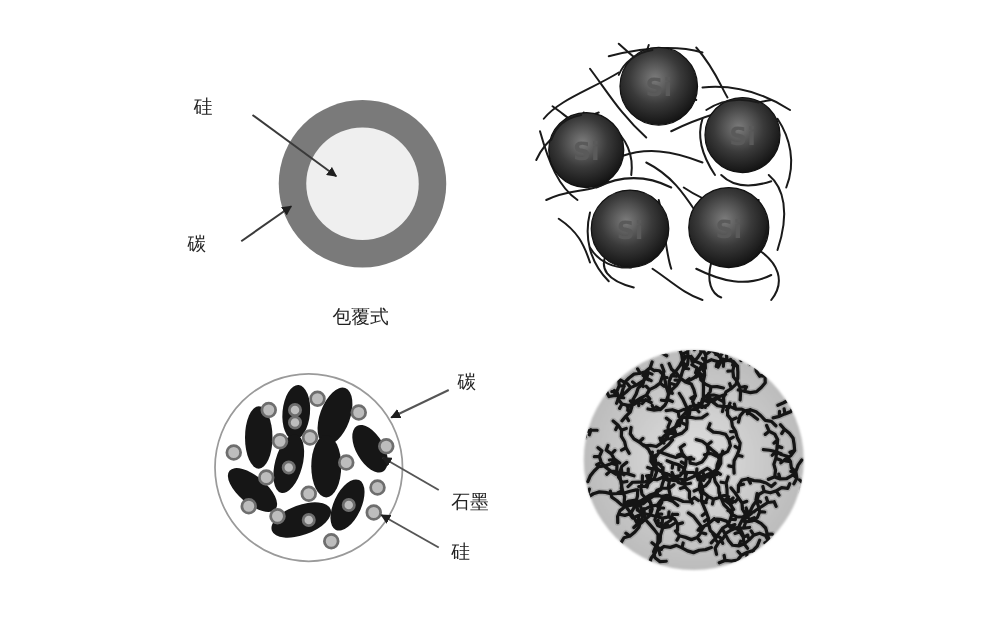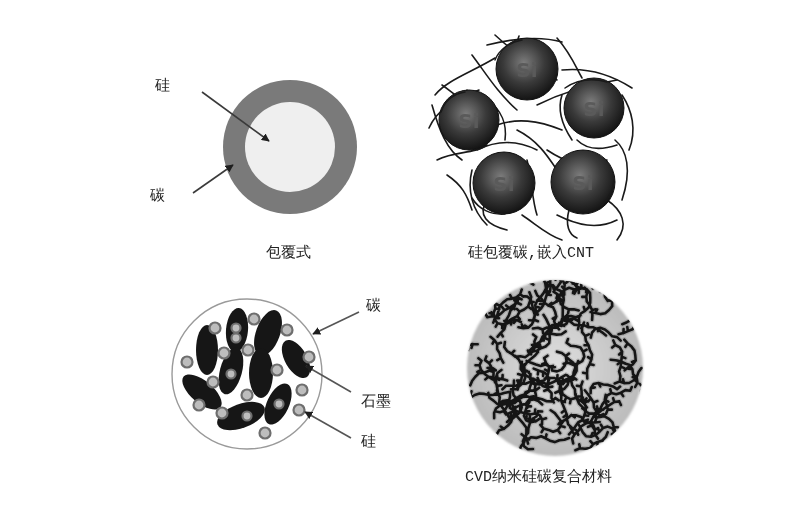--- a/index.html
+++ b/index.html
@@ -2,21 +2,21 @@
 <html><head>
   <meta charset="utf-8">
   <style>
     html, body { margin: 0; padding: 0; background: #ffffff; }
     body { width: 804px; height: 505px; overflow: hidden; position: relative;
            font-family: "DejaVu Serif", "Liberation Serif", serif; color: #222; }
     #stage { position: absolute; left: 17px; top: 0; width: 804px; height: 505px; }
     .lbl { position: absolute; font-size: 15px; line-height: 18px; color: #222; white-space: nowrap;
            font-family: "DejaVu Serif", "Liberation Serif", serif; }
     .cap { position: absolute; font-size: 15px; line-height: 18px; color: #222; white-space: nowrap;
-           font-family: Liberation Mono, monospace; }
+           font-family: Liberation Serif, serif; }
   </style>
 </head>
 <body>
 
 <div id="stage">
 
   <svg width="804" height="505" viewBox="0 0 804 505" style="position:absolute;left:0;top:0">
     <defs>
       <radialGradient id="siGrad" cx="45%" cy="40%" r="60%">
         <stop offset="0%" stop-color="#7c7c7c"></stop>
@@ -154,20 +154,18 @@
           <path d="M624.4,368.0L621.5,372.1L619.8,376.8L616.4,380.5L612.1,383.0L607.1,383.1M607.1,383.1l-1.1,-3.8M607.1,383.1L602.3,381.6L597.7,383.5M453.3,385.3L455.2,380.7L458.3,376.8L461.9,373.3L466.9,372.8L471.6,371.0L475.6,368.0M475.6,368.0l3.2,2.4M475.6,368.0M494.0,389.2L499.0,389.1L502.7,385.7M502.7,385.7l-1.8,-3.6M502.7,385.7L506.5,382.5L508.2,377.8L506.5,373.1L503.7,369.0L504.0,364.0L501.8,359.5L498.2,356.0M491.9,391.9L487.0,393.0L482.3,394.5L477.3,394.8L472.3,395.1L467.4,393.9L462.5,393.5L457.7,395.0L453.4,397.6M453.4,397.6l-2.9,-2.7M453.4,397.6L448.5,398.0L444.6,401.3M588.7,394.9L587.8,399.8M587.8,399.8l3.6,1.8M587.8,399.8L589.6,404.5L590.8,409.4M590.8,409.4l4.0,0.2M590.8,409.4L588.9,414.0L584.7,416.7L579.8,417.5M579.8,417.5l-1.6,-3.6M579.8,417.5M538.3,392.8L542.8,390.8L547.4,388.7L550.6,384.9L552.1,380.1L556.1,377.1M556.1,377.1l3.2,2.4M556.1,377.1L556.7,372.1L558.4,367.4L556.3,362.8L552.4,359.8L548.7,356.4M533.7,410.3L537.8,413.1L540.8,417.0L543.9,421.0M543.9,421.0l-2.4,3.2M543.9,421.0L543.8,426.0M543.8,426.0l3.8,1.1M543.8,426.0L540.8,430.0M540.8,430.0l2.4,3.2M540.8,430.0L536.1,431.7L531.5,429.9L526.6,428.6M526.6,428.6l-2.0,3.5M526.6,428.6L523.4,424.8M543.5,425.0L546.4,420.9L550.6,418.2M550.6,418.2l-1.2,-3.8M550.6,418.2L554.4,415.0M554.4,415.0l3.3,2.3M554.4,415.0L559.4,415.4L564.2,416.9L567.1,421.0M567.1,421.0l3.8,-1.3M567.1,421.0L571.7,422.8L576.2,425.1L578.1,429.7M561.1,423.5L563.5,427.9L565.8,432.4L569.0,436.2L574.0,436.7M574.0,436.7l1.5,-3.7M574.0,436.7L578.7,434.9L582.5,431.7M582.5,431.7l-1.7,-3.6M582.5,431.7L586.0,428.1M586.0,428.1l-2.1,-3.4M586.0,428.1L590.7,426.6L595.4,428.4L597.7,432.8M597.7,432.8l3.9,-0.8M597.7,432.8M476.3,322.6L478.0,317.9M478.0,317.9l4.0,0.3M478.0,317.9L476.5,313.1M476.5,313.1l-4.0,0.2M476.5,313.1L478.4,308.5M478.4,308.5l4.0,0.5M478.4,308.5L478.0,303.5L475.7,299.1L477.2,294.3M501.5,297.7L500.4,302.6M500.4,302.6l3.5,1.9M500.4,302.6L496.2,305.4M496.2,305.4l1.3,3.8M496.2,305.4L492.1,308.1M492.1,308.1l-3.0,-2.6M492.1,308.1L487.5,310.1M487.5,310.1l-2.5,-3.1M487.5,310.1L483.9,313.6L480.0,316.8L475.1,316.3M475.1,316.3l-0.7,-3.9M475.1,316.3L470.2,317.2M470.2,317.2l-1.8,-3.6M470.2,317.2M514.7,382.1L513.0,386.8L511.8,391.6L507.7,394.4L502.9,396.0L498.7,398.7L494.5,401.4L490.1,403.7L485.2,404.7L480.2,403.9L476.5,400.6L472.4,397.7L471.3,392.9M522.1,387.7L518.2,390.8L513.2,390.4L508.6,392.3M508.6,392.3l0.5,4.0M508.6,392.3L506.0,396.6L501.7,399.2L496.8,400.3L492.0,401.8L487.1,402.7L482.9,405.4L479.0,408.5L477.1,413.1L477.2,418.1M560.9,320.9L556.6,318.4M556.6,318.4l-2.9,2.8M556.6,318.4L551.8,319.7M551.8,319.7l-2.0,-3.4M551.8,319.7L549.2,324.0L544.6,325.9M544.6,325.9l-2.5,-3.2M544.6,325.9L539.8,324.3L534.9,325.3M534.9,325.3l-0.3,4.0M534.9,325.3L532.1,329.4L528.7,333.1L527.9,338.0M527.9,338.0l3.6,1.6M527.9,338.0L524.1,341.2L519.8,343.8L515.0,345.0M514.7,351.6L519.6,350.8L523.9,348.2M523.9,348.2l-1.1,-3.8M523.9,348.2L528.6,346.5L532.2,343.1L532.7,338.1L532.4,333.1L533.4,328.2L531.3,323.6L529.2,319.1L526.5,314.8M557.4,293.7L559.7,289.3L559.5,284.4M559.5,284.4l-3.9,-0.9M559.5,284.4L562.6,280.4M562.6,280.4l3.7,1.6M562.6,280.4L564.0,275.6L567.9,272.5L570.4,268.1M570.4,268.1l3.9,1.0M570.4,268.1L572.7,263.7L572.2,258.7M572.2,258.7l3.7,-1.4M572.2,258.7L569.6,254.4M569.6,254.4l2.8,-2.9M569.6,254.4L565.0,252.5L560.3,250.9L556.5,247.7M520.8,314.6L518.7,310.1L518.3,305.1L520.2,300.5M520.2,300.5l4.0,0.5M520.2,300.5L523.7,296.9L526.7,292.9L529.0,288.4L528.3,283.5M528.3,283.5l3.7,-1.6M528.3,283.5L526.5,278.8M526.5,278.8l3.2,-2.4M526.5,278.8L525.8,273.9M525.8,273.9l3.7,-1.6M525.8,273.9L521.7,270.9L520.0,266.2M520.0,266.2l-4.0,0.3M520.0,266.2L517.0,262.2M605.3,324.2L609.9,322.2L614.3,319.8M614.3,319.8l2.8,2.8M614.3,319.8L619.3,319.3L623.6,316.8L628.6,316.8M628.6,316.8l1.1,3.8M628.6,316.8L633.4,315.2M633.4,315.2l-0.2,-4.0M633.4,315.2L638.2,316.5L643.0,317.8L646.6,321.3L648.5,325.9L648.8,330.9M648.8,330.9l3.9,0.8M648.8,330.9L650.6,335.6M581.0,438.7L578.1,434.6L577.6,429.7M577.6,429.7l3.7,-1.5M577.6,429.7L574.8,425.5M574.8,425.5l-3.8,1.3M574.8,425.5L574.4,420.5L576.7,416.1L580.8,413.3M580.8,413.3l-1.3,-3.8M580.8,413.3L584.8,410.2L588.9,407.4L593.1,404.7L597.3,402.0M597.3,402.0l-1.2,-3.8M597.3,402.0L602.3,401.4M602.3,401.4l1.6,3.7M602.3,401.4M487.6,324.1L491.5,321.0L495.7,318.3L500.2,316.1M500.2,316.1l2.6,3.0M500.2,316.1L502.6,311.7M502.6,311.7l-2.8,-2.8M502.6,311.7L507.1,309.5L511.1,306.5M511.1,306.5l3.2,2.5M511.1,306.5L512.7,301.8M512.7,301.8l4.0,0.2M512.7,301.8L514.2,297.0L512.4,292.3M488.0,402.7L492.8,404.0M492.8,404.0l0.0,4.0M492.8,404.0L497.7,402.9L501.5,399.7L505.7,397.0L510.7,396.5L515.2,398.8L520.1,398.1L525.0,399.3L529.6,401.2L534.6,401.4L538.4,398.1M538.4,398.1l3.3,2.3M538.4,398.1M590.8,301.0L588.0,296.8L587.3,291.9M587.3,291.9l-4.0,-0.5M587.3,291.9L588.1,286.9L591.9,283.7M591.9,283.7l3.3,2.3M591.9,283.7L596.7,282.1L601.6,281.4L606.5,282.2M606.5,282.2l1.6,-3.6M606.5,282.2L609.6,286.2L611.3,290.8M552.1,438.0L547.4,439.7L542.4,440.2L537.8,442.1L533.0,440.7L528.6,438.3M528.6,438.3l0.9,-3.9M528.6,438.3L524.1,436.3L519.3,437.9L514.3,437.2L510.0,439.7M510.0,439.7l1.0,3.9M510.0,439.7M493.2,391.8L493.0,396.8L491.7,401.6L490.1,406.3L487.6,410.7L482.9,412.3L478.0,411.3M503.9,322.0L499.5,319.8M499.5,319.8l-2.7,3.0M499.5,319.8L494.5,320.5M494.5,320.5l-0.5,4.0M494.5,320.5L490.4,323.4M490.4,323.4l-3.1,-2.6M490.4,323.4L485.5,324.3M485.5,324.3l-0.3,4.0M485.5,324.3L480.6,323.2M480.6,323.2l-1.9,3.5M480.6,323.2L477.4,319.3M561.2,361.0L559.6,365.8L559.6,370.8L557.2,375.1L553.0,377.9M553.0,377.9l-3.0,-2.6M553.0,377.9L548.4,379.8L545.9,384.2M545.9,384.2l-3.9,-1.0M545.9,384.2M547.3,294.6L547.1,289.6L547.7,284.7L545.7,280.1L541.6,277.2M541.6,277.2l-3.1,2.5M541.6,277.2L537.2,274.8L535.7,270.1L534.6,265.2M567.8,390.3L571.0,394.2L573.8,398.3M573.8,398.3l-2.6,3.1M573.8,398.3L576.6,402.4M576.6,402.4l3.8,-1.3M576.6,402.4L577.0,407.4L579.6,411.7M579.6,411.7l3.8,-1.1M579.6,411.7L582.7,415.7M582.7,415.7l3.7,-1.5M582.7,415.7L587.6,416.4L592.0,418.9L595.5,422.4L596.8,427.2M596.8,427.2l4.0,0.1M596.8,427.2L598.3,432.0M598.3,432.0l-3.4,2.2M598.3,432.0M556.4,379.6L551.7,381.3L546.8,381.8M546.8,381.8l-1.4,-3.7M546.8,381.8L541.9,380.5L537.6,378.0L532.6,377.9M532.6,377.9l-1.2,3.8M532.6,377.9L527.7,378.5M482.3,404.9L485.4,401.0L490.4,400.2L494.6,402.8M494.6,402.8l2.9,-2.7M494.6,402.8L496.3,407.5L497.5,412.4L495.6,417.0M495.6,417.0l-4.0,-0.5M495.6,417.0L494.1,421.8L490.9,425.6L487.0,428.8M487.0,428.8l-3.3,-2.3M487.0,428.8L482.2,430.2L479.6,434.5M546.6,363.8L551.5,362.7L556.0,364.8L560.8,363.5L565.2,361.1L567.3,356.6L566.1,351.7M566.1,351.7l3.5,-2.0M566.1,351.7L563.5,347.5L558.7,346.2L553.7,345.7L549.6,342.7M549.6,342.7l1.4,-3.7M549.6,342.7M473.5,336.8L477.3,340.0M477.3,340.0l-1.7,3.6M477.3,340.0L480.2,344.1M480.2,344.1l3.8,-1.3M480.2,344.1L480.1,349.1L482.7,353.4L483.8,358.2M483.8,358.2l-3.5,1.9M483.8,358.2L486.3,362.6M540.5,375.1L540.2,380.1M540.2,380.1l3.8,1.3M540.2,380.1L543.1,384.3M543.1,384.3l3.8,-1.3M543.1,384.3L544.6,389.0L545.5,393.9L549.4,397.1M549.4,397.1l-1.6,3.7M549.4,397.1L553.8,399.3M553.8,399.3l-0.8,3.9M553.8,399.3L558.7,398.0M558.7,398.0l-0.0,-4.0M558.7,398.0L563.1,400.3M563.1,400.3l2.7,-2.9M563.1,400.3L567.0,403.4M567.0,403.4l3.3,-2.3M567.0,403.4L569.9,407.5M607.3,339.7L610.6,343.4M610.6,343.4l-2.2,3.4M610.6,343.4L614.5,346.6L617.5,350.6L618.3,355.5L618.7,360.5M618.7,360.5l-3.7,1.4M618.7,360.5L615.7,364.5L611.5,367.1L607.7,370.3M495.7,418.6L499.5,415.3L503.3,412.0L504.7,407.3L503.7,402.4L500.0,399.0M500.0,399.0l-3.4,2.2M500.0,399.0L496.6,395.4L495.7,390.4L496.8,385.6L497.0,380.6M499.3,407.1L503.8,404.9M503.8,404.9l-0.7,-3.9M503.8,404.9L508.7,404.1M508.7,404.1l1.7,3.6M508.7,404.1L511.8,400.1L516.7,399.4L521.4,401.1L525.2,404.4M521.0,352.0L517.7,355.8L513.8,359.0L510.0,362.2L507.1,366.3L507.8,371.2M507.8,371.2l4.0,0.5M507.8,371.2L505.0,375.3M505.0,375.3l-3.8,-1.3M505.0,375.3L504.2,380.2M504.2,380.2l-4.0,0.4M504.2,380.2L502.1,384.8L500.6,389.6M618.1,387.0L620.5,382.6M620.5,382.6l-2.9,-2.8M620.5,382.6L619.7,377.6M619.7,377.6l-4.0,-0.5M619.7,377.6L616.1,374.2L615.4,369.3M615.4,369.3l-4.0,-0.5M615.4,369.3L612.8,365.0L608.0,363.6L603.5,361.3M603.5,361.3l-2.7,2.9M603.5,361.3L598.6,360.2L593.7,359.7M575.8,288.5L577.9,283.9L580.3,279.5M580.3,279.5l-2.9,-2.8M580.3,279.5L580.6,274.5L581.9,269.7L582.0,264.7M582.0,264.7l3.9,-1.0M582.0,264.7L580.0,260.1M580.0,260.1l-4.0,0.5M580.0,260.1M529.8,295.5L533.0,291.7L533.6,286.7L533.1,281.7L533.8,276.8L531.1,272.6M531.1,272.6l-3.8,1.2M531.1,272.6L530.9,267.6M586.3,409.6L581.3,410.1M581.3,410.1l-1.4,-3.7M581.3,410.1L577.6,413.4L572.6,413.6L568.2,411.4L565.6,407.1L562.0,403.6L560.1,399.0L558.2,394.4L557.9,389.4L555.1,385.2L554.1,380.3M554.1,380.3l3.5,-1.9M554.1,380.3M590.7,432.2L588.8,436.9L585.3,440.5M585.3,440.5l2.0,3.5M585.3,440.5L580.5,442.0M580.5,442.0l0.1,4.0M580.5,442.0L576.1,444.2M576.1,444.2l-2.7,-3.0M576.1,444.2L573.0,448.1L568.0,448.8L563.0,448.3M563.0,448.3l-0.7,-3.9M563.0,448.3L558.4,450.2M573.6,393.3L573.8,388.3M573.8,388.3l3.9,-0.9M573.8,388.3L576.5,384.1L581.4,383.0M581.4,383.0l1.9,3.5M581.4,383.0L586.2,384.5L591.1,384.9L595.9,386.4L600.1,389.2M600.1,389.2l3.0,-2.6M600.1,389.2M537.9,367.2L532.9,366.6L528.4,364.5L523.7,366.0L518.9,364.5L514.2,362.8L509.6,360.9M562.2,323.1L561.8,318.1L563.8,313.5L568.0,310.8M568.0,310.8l-1.2,-3.8M568.0,310.8L571.7,307.5L573.2,302.8L573.3,297.8L573.0,292.8M573.0,292.8l-3.9,-0.8M573.0,292.8L569.6,289.1L564.6,288.2M564.6,288.2l-0.4,-4.0M564.6,288.2L559.8,286.8L556.4,283.2M556.4,283.2l2.1,-3.4M556.4,283.2L552.4,280.2M552.4,280.2l-3.2,2.4M552.4,280.2M573.6,312.0L578.4,313.0M578.4,313.0l1.8,-3.5M578.4,313.0L583.3,314.1L588.2,313.3L592.0,310.0L595.2,306.2L595.0,301.2M595.0,301.2l-3.9,-0.9M595.0,301.2L596.8,296.5L597.5,291.5L600.5,287.5L605.4,286.6L610.3,285.5L614.7,283.1M614.7,283.1l2.7,2.9M614.7,283.1M484.4,369.9L480.5,373.0L478.9,377.7M478.9,377.7l3.3,2.2M478.9,377.7L479.2,382.7L480.1,387.6L481.0,392.5M481.0,392.5l-3.6,1.7M481.0,392.5L482.7,397.3L482.3,402.3M482.3,402.3l3.8,1.3M482.3,402.3L484.7,406.6L487.8,410.6L490.6,414.8L493.0,419.2M493.0,419.2l-2.9,2.8M493.0,419.2M589.0,335.4L585.1,332.3L580.9,329.5L576.4,327.3L571.5,327.2M571.5,327.2l-1.0,-3.9M571.5,327.2L566.9,325.1M566.9,325.1l-2.6,3.1M566.9,325.1L561.9,325.3M561.9,325.3l-0.9,3.9M561.9,325.3L557.0,324.6L553.1,321.5L548.8,318.9M548.8,318.9l1.1,-3.9M548.8,318.9M556.2,443.4L555.1,438.5L557.7,434.3M557.7,434.3l-2.7,-2.9M557.7,434.3L561.4,430.8L563.9,426.5L568.1,423.9L572.8,422.0L577.8,422.5M577.8,422.5l1.4,-3.7M577.8,422.5L582.7,422.0M504.7,289.6L503.1,294.3M503.1,294.3l3.3,2.3M503.1,294.3L499.2,297.5L498.6,302.4M498.6,302.4l3.7,1.5M498.6,302.4L497.3,307.3M497.3,307.3l-4.0,0.0M497.3,307.3L493.5,310.5L491.9,315.3L489.4,319.6M489.4,319.6l2.8,2.9M489.4,319.6L488.7,324.6M488.7,324.6l-4.0,0.5M488.7,324.6L487.3,329.4L483.8,332.9M483.8,332.9l2.0,3.5M483.8,332.9L480.6,336.7M601.5,334.3L606.4,333.1M606.4,333.1l0.2,-4.0M606.4,333.1L610.9,331.1M610.9,331.1l-0.6,-4.0M610.9,331.1L615.6,329.3L618.3,325.1L620.2,320.5L624.0,317.2L628.2,314.5M578.0,417.0L579.6,412.3L583.2,408.9L585.4,404.4L588.4,400.4L590.0,395.6L594.3,393.1M594.3,393.1l-1.0,-3.9M594.3,393.1L599.2,394.2L604.0,392.7M604.0,392.7l2.2,3.4M604.0,392.7L608.3,390.1L613.2,390.7M613.2,390.7l1.6,-3.7M613.2,390.7M516.7,368.6L521.3,370.5M521.3,370.5l-0.5,4.0M521.3,370.5L526.1,371.9M526.1,371.9l-0.0,4.0M526.1,371.9L530.3,374.7M530.3,374.7l-1.3,3.8M530.3,374.7L531.4,379.6L530.8,384.5L531.1,389.5M531.1,389.5l-3.8,1.3M531.1,389.5L534.6,393.1L534.5,398.1L536.8,402.5M487.9,342.0L487.2,347.0L490.1,351.1L494.4,353.6M494.4,353.6l2.9,-2.8M494.4,353.6L498.3,356.7L503.3,356.3L508.2,357.2L512.3,354.3M512.3,354.3l-1.4,-3.8M512.3,354.3L516.3,351.3L518.0,346.6M518.0,346.6l4.0,0.3M518.0,346.6L517.4,341.6L519.3,337.0M519.3,337.0l-3.2,-2.5M519.3,337.0M490.2,380.6L485.5,379.1M485.5,379.1l0.1,-4.0M485.5,379.1L480.5,378.4M480.5,378.4l-0.5,-4.0M480.5,378.4L475.6,379.4L471.4,376.7M471.4,376.7l-3.0,2.7M471.4,376.7L467.4,373.7L464.0,370.0M464.0,370.0l-3.6,1.8M464.0,370.0L462.5,365.2M462.5,365.2l-4.0,0.1M462.5,365.2L464.5,360.7M464.5,360.7l-3.1,-2.5M464.5,360.7M563.5,315.4L558.8,317.2L554.0,316.0L549.0,316.1L545.0,319.1L543.7,323.9M543.7,323.9l3.5,2.0M543.7,323.9L540.1,327.4L535.1,327.8M535.1,327.8l-0.7,3.9M535.1,327.8L530.1,327.5L525.6,329.5M525.6,329.5l0.6,4.0M525.6,329.5L520.9,327.8L515.9,328.5M480.0,390.9L480.6,385.9M480.6,385.9l3.9,-0.7M480.6,385.9L477.8,381.7L476.4,376.9M476.4,376.9l-4.0,0.1M476.4,376.9L476.6,372.0M476.6,372.0l-3.8,-1.3M476.6,372.0L474.5,367.4M474.5,367.4l-3.9,0.6M474.5,367.4L472.1,363.1M472.1,363.1l2.8,-2.8M472.1,363.1L468.0,360.1M468.0,360.1l1.4,-3.7M468.0,360.1M504.6,299.3L499.9,297.3M499.9,297.3l-2.5,3.1M499.9,297.3L495.1,298.6M495.1,298.6l-2.0,-3.5M495.1,298.6L490.2,299.3L486.2,302.4L482.7,305.9M482.7,305.9l-3.5,-2.0M482.7,305.9L481.5,310.8L480.1,315.6M536.5,291.7L540.7,294.4M540.7,294.4l-1.2,3.8M540.7,294.4L542.9,298.9M542.9,298.9l-3.0,2.7M542.9,298.9L543.7,303.9L547.3,307.3L551.8,309.4M551.8,309.4l-0.7,3.9M551.8,309.4L556.8,309.3L561.7,310.4M540.0,351.7L544.8,353.0L548.7,356.0M548.7,356.0l3.2,-2.4M548.7,356.0L549.6,361.0L547.7,365.6L544.6,369.6L540.0,371.4L535.1,370.5M535.1,370.5l-0.4,-4.0M535.1,370.5M522.8,418.6L518.6,421.3M518.6,421.3l-3.0,-2.7M518.6,421.3L513.7,422.2M513.7,422.2l-1.8,-3.6M513.7,422.2L509.1,420.3M509.1,420.3l0.5,-4.0M509.1,420.3L506.9,415.8L508.4,411.1M508.4,411.1l4.0,0.2M508.4,411.1L509.9,406.3M509.9,406.3l4.0,0.1M509.9,406.3L512.4,402.0L512.8,397.0M512.8,397.0l3.9,-0.7M512.8,397.0M460.7,344.2L455.7,344.0M455.7,344.0l-1.2,3.8M455.7,344.0L450.9,345.6M450.9,345.6l0.2,4.0M450.9,345.6L445.9,345.5M445.9,345.5l-1.1,3.8M445.9,345.5L440.9,345.8M440.9,345.8l-0.8,3.9M440.9,345.8L436.4,343.7M436.4,343.7l-2.6,3.1M436.4,343.7L431.8,341.7M518.3,290.9L520.3,295.5L524.3,298.5L527.2,302.5L531.3,305.5M531.3,305.5l3.2,-2.5M531.3,305.5L536.0,307.2L538.1,311.7L539.3,316.6M539.3,316.6l-3.5,2.0M539.3,316.6L537.1,321.0L538.7,325.7L542.1,329.4M535.3,386.6L530.4,387.5M530.4,387.5l-1.8,-3.6M530.4,387.5L525.6,385.9L522.3,382.2L518.0,379.6L513.3,378.0M513.3,378.0l0.2,-4.0M513.3,378.0L509.0,375.4L506.3,371.2L504.3,366.7M504.3,366.7l3.1,-2.5M504.3,366.7L504.9,361.7M485.4,389.3L489.0,385.8L494.0,385.7L499.0,385.6L503.5,383.4L508.5,383.8L513.1,381.9L517.8,383.7L522.7,384.5M548.7,331.4L544.5,334.3L539.6,334.6L534.6,333.7L529.6,334.0L525.5,336.7M525.5,336.7l1.2,3.8M525.5,336.7L523.4,341.3L520.4,345.2L515.9,347.4M515.9,347.4l0.7,3.9M515.9,347.4L512.2,350.9M512.2,350.9l1.9,3.5M512.2,350.9M516.4,284.6L512.1,282.1L507.4,280.2M507.4,280.2l-2.4,3.2M507.4,280.2L503.5,277.1L498.9,275.3M498.9,275.3l-2.4,3.2M498.9,275.3L493.9,274.4L489.3,276.3L486.9,280.6M486.9,280.6l-3.9,-0.9M486.9,280.6L482.8,283.6L478.7,286.5L474.0,288.0M530.9,284.8L535.9,285.2M535.9,285.2l0.7,3.9M535.9,285.2L539.2,289.0L543.8,291.0L546.4,295.2L546.7,300.2M546.7,300.2l-3.8,1.2M546.7,300.2L545.6,305.1L545.8,310.1L545.7,315.1L545.6,320.1M545.6,320.1l3.8,1.2M545.6,320.1L543.9,324.8M596.3,340.4L598.3,345.0M598.3,345.0l-3.1,2.5M598.3,345.0L602.8,347.3L605.1,351.7M605.1,351.7l-2.9,2.8M605.1,351.7L604.7,356.7M604.7,356.7l3.7,1.4M604.7,356.7L604.3,361.7M604.3,361.7l3.7,1.4M604.3,361.7L603.7,366.6M603.7,366.6l3.7,1.5M603.7,366.6L602.1,371.4L603.4,376.2L602.8,381.2M602.8,381.2l3.7,1.5M602.8,381.2M537.7,289.8L541.1,286.1L543.9,282.0L543.0,277.1L539.6,273.5L537.6,268.9L539.4,264.2L538.1,259.4L539.7,254.6M539.7,254.6l-3.3,-2.2M539.7,254.6L543.8,251.8M543.8,251.8l-1.3,-3.8M543.8,251.8L548.8,251.0L553.0,253.6M570.3,378.5L570.0,373.5M570.0,373.5l-3.9,-0.8M570.0,373.5L570.3,368.5L572.7,364.1M572.7,364.1l3.9,0.9M572.7,364.1L574.4,359.4M574.4,359.4l-3.3,-2.3M574.4,359.4L575.1,354.5L572.8,350.1L571.5,345.2M571.5,345.2l-4.0,-0.0M571.5,345.2L568.9,340.9L568.2,336.0M568.2,336.0l3.7,-1.6M568.2,336.0L565.1,332.1L565.0,327.1L567.0,322.5M566.8,288.0L561.9,289.0M561.9,289.0l-0.2,4.0M561.9,289.0L556.9,289.2M556.9,289.2l-0.9,3.9M556.9,289.2L552.1,287.8L547.6,289.8M547.6,289.8l-2.5,-3.1M547.6,289.8L543.9,293.2M543.9,293.2l1.9,3.5M543.9,293.2L541.9,297.8M541.9,297.8l3.1,2.5M541.9,297.8L538.9,301.8L534.6,304.3M552.0,434.3L555.4,430.6M555.4,430.6l-2.1,-3.4M555.4,430.6L558.3,426.5L561.1,422.5L565.5,420.0M565.5,420.0l2.8,2.8M565.5,420.0L567.3,415.3M567.3,415.3l4.0,0.4M567.3,415.3L568.8,410.5M568.8,410.5l-3.4,-2.2M568.8,410.5L568.5,405.6L566.4,401.0M566.4,401.0l3.1,-2.6M566.4,401.0L564.7,396.3M564.7,396.3l-4.0,0.3M564.7,396.3L564.6,391.3L563.9,386.4M563.9,386.4l-4.0,-0.6M563.9,386.4L565.5,381.6M491.5,404.4L493.9,408.7L498.1,411.5L499.8,416.2L503.1,419.9L506.4,423.7L509.4,427.7L509.4,432.7L508.6,437.7M508.6,437.7l3.6,1.7M508.6,437.7L507.1,442.4L504.0,446.4L502.3,451.1L499.6,455.2M499.6,455.2l-3.8,-1.3M499.6,455.2M505.5,296.0L510.5,296.6L514.0,300.2L515.2,305.1L516.2,310.0L517.7,314.7L517.2,319.7M517.2,319.7l3.7,1.5M517.2,319.7L514.9,324.2L511.3,327.6M511.3,327.6l-3.4,-2.1M511.3,327.6L506.3,328.1M506.3,328.1l-1.5,-3.7M506.3,328.1L501.4,327.2M545.1,381.7L543.0,386.2L542.4,391.2L544.4,395.7L544.1,400.7M544.1,400.7l3.8,1.4M544.1,400.7L546.1,405.3L548.0,409.9M548.0,409.9l-3.1,2.5M548.0,409.9L549.8,414.6M549.8,414.6l-3.2,2.4M549.8,414.6L550.0,419.6M550.0,419.6l-3.8,1.2M550.0,419.6L551.2,424.4L554.9,427.8L559.3,430.1L561.2,434.7M531.7,285.2L529.1,289.5M529.1,289.5l2.7,2.9M529.1,289.5L529.8,294.4M529.8,294.4l4.0,0.6M529.8,294.4L528.3,299.2L527.0,304.0M527.0,304.0l-4.0,0.0M527.0,304.0L524.2,308.2M524.2,308.2l-3.8,-1.2M524.2,308.2L520.6,311.7L517.8,315.8L516.1,320.5M516.1,320.5l-4.0,-0.3M516.1,320.5M516.0,449.0L511.0,449.3L507.0,446.2L505.9,441.3M505.9,441.3l3.5,-1.9M505.9,441.3L507.8,436.7M507.8,436.7l-3.2,-2.5M507.8,436.7L511.1,433.0L511.4,428.0L512.9,423.2L515.5,419.0L519.6,416.2L521.1,411.4M521.1,411.4l4.0,0.1M521.1,411.4M525.0,424.4L525.1,419.4M525.1,419.4l3.9,-1.1M525.1,419.4L522.6,415.1L517.9,413.5M517.9,413.5l0.3,-4.0M517.9,413.5L513.0,414.5M513.0,414.5l-0.2,4.0M513.0,414.5L508.2,413.2L503.3,412.0M503.3,412.0l-0.1,-4.0M503.3,412.0L498.4,410.9M498.4,410.9l-0.2,-4.0M498.4,410.9L493.7,412.5M493.7,412.5l0.2,4.0M493.7,412.5L489.1,414.4M489.1,414.4l-2.4,-3.2M489.1,414.4M454.5,391.3L453.1,396.1L449.7,399.8L444.8,401.0L441.7,404.9L436.8,405.7L432.1,403.9L427.1,404.4M427.1,404.4l-1.5,-3.7M427.1,404.4L422.6,406.5M422.6,406.5l-2.6,-3.0M422.6,406.5L417.7,407.6L413.3,405.2M622.6,383.9L626.3,387.3M626.3,387.3l-1.8,3.6M626.3,387.3L627.8,392.0M627.8,392.0l-3.3,2.2M627.8,392.0L632.0,394.7L636.6,396.9M636.6,396.9l-0.7,3.9M636.6,396.9L641.4,398.0M641.4,398.0l1.9,-3.5M641.4,398.0L644.9,401.6M644.9,401.6l-2.0,3.4M644.9,401.6L645.9,406.5M645.9,406.5l4.0,0.3M645.9,406.5L649.1,410.4L651.3,414.8M651.3,414.8l3.9,-0.8M651.3,414.8L656.1,416.5M656.1,416.5l2.3,-3.3M656.1,416.5L659.2,420.3M548.8,374.8L544.4,377.3L540.3,380.1M540.3,380.1l1.3,3.8M540.3,380.1L535.8,382.2L531.2,384.2L526.3,383.1L521.5,384.2L516.6,382.9M516.6,382.9l-0.0,-4.0M516.6,382.9L513.2,379.2L513.1,374.2L509.6,370.6M603.7,340.6L600.1,337.1L595.2,336.3L591.7,332.6L587.9,329.4L583.2,327.8M583.2,327.8l-2.2,3.3M583.2,327.8L578.3,328.9L575.0,332.7L573.8,337.6M523.3,402.9L519.6,399.5L518.8,394.6L517.7,389.7L518.5,384.8M518.5,384.8l-3.6,-1.7M518.5,384.8L522.3,381.5M522.3,381.5l-1.7,-3.6M522.3,381.5L527.2,380.4L530.3,376.5L531.6,371.6M531.6,371.6l-3.5,-2.0M531.6,371.6L532.0,366.7M532.0,366.7l3.9,-0.8M532.0,366.7L528.9,362.7M528.9,362.7l-3.7,1.5M528.9,362.7L527.2,358.0M527.2,358.0l3.3,-2.3M527.2,358.0M567.5,287.5L570.3,291.7L569.3,296.6M569.3,296.6l-4.0,0.3M569.3,296.6L569.8,301.5L572.9,305.5L575.0,310.0M575.0,310.0l3.9,-0.7M575.0,310.0L575.4,315.0L575.1,320.0" stroke="#8a8a8a" stroke-width="5" opacity="0.45"></path>
           <path d="M624.4,368.0L621.5,372.1L619.8,376.8L616.4,380.5L612.1,383.0L607.1,383.1M607.1,383.1l-1.1,-3.8M607.1,383.1L602.3,381.6L597.7,383.5M453.3,385.3L455.2,380.7L458.3,376.8L461.9,373.3L466.9,372.8L471.6,371.0L475.6,368.0M475.6,368.0l3.2,2.4M475.6,368.0M494.0,389.2L499.0,389.1L502.7,385.7M502.7,385.7l-1.8,-3.6M502.7,385.7L506.5,382.5L508.2,377.8L506.5,373.1L503.7,369.0L504.0,364.0L501.8,359.5L498.2,356.0M491.9,391.9L487.0,393.0L482.3,394.5L477.3,394.8L472.3,395.1L467.4,393.9L462.5,393.5L457.7,395.0L453.4,397.6M453.4,397.6l-2.9,-2.7M453.4,397.6L448.5,398.0L444.6,401.3M588.7,394.9L587.8,399.8M587.8,399.8l3.6,1.8M587.8,399.8L589.6,404.5L590.8,409.4M590.8,409.4l4.0,0.2M590.8,409.4L588.9,414.0L584.7,416.7L579.8,417.5M579.8,417.5l-1.6,-3.6M579.8,417.5M538.3,392.8L542.8,390.8L547.4,388.7L550.6,384.9L552.1,380.1L556.1,377.1M556.1,377.1l3.2,2.4M556.1,377.1L556.7,372.1L558.4,367.4L556.3,362.8L552.4,359.8L548.7,356.4M533.7,410.3L537.8,413.1L540.8,417.0L543.9,421.0M543.9,421.0l-2.4,3.2M543.9,421.0L543.8,426.0M543.8,426.0l3.8,1.1M543.8,426.0L540.8,430.0M540.8,430.0l2.4,3.2M540.8,430.0L536.1,431.7L531.5,429.9L526.6,428.6M526.6,428.6l-2.0,3.5M526.6,428.6L523.4,424.8M543.5,425.0L546.4,420.9L550.6,418.2M550.6,418.2l-1.2,-3.8M550.6,418.2L554.4,415.0M554.4,415.0l3.3,2.3M554.4,415.0L559.4,415.4L564.2,416.9L567.1,421.0M567.1,421.0l3.8,-1.3M567.1,421.0L571.7,422.8L576.2,425.1L578.1,429.7M561.1,423.5L563.5,427.9L565.8,432.4L569.0,436.2L574.0,436.7M574.0,436.7l1.5,-3.7M574.0,436.7L578.7,434.9L582.5,431.7M582.5,431.7l-1.7,-3.6M582.5,431.7L586.0,428.1M586.0,428.1l-2.1,-3.4M586.0,428.1L590.7,426.6L595.4,428.4L597.7,432.8M597.7,432.8l3.9,-0.8M597.7,432.8M476.3,322.6L478.0,317.9M478.0,317.9l4.0,0.3M478.0,317.9L476.5,313.1M476.5,313.1l-4.0,0.2M476.5,313.1L478.4,308.5M478.4,308.5l4.0,0.5M478.4,308.5L478.0,303.5L475.7,299.1L477.2,294.3M501.5,297.7L500.4,302.6M500.4,302.6l3.5,1.9M500.4,302.6L496.2,305.4M496.2,305.4l1.3,3.8M496.2,305.4L492.1,308.1M492.1,308.1l-3.0,-2.6M492.1,308.1L487.5,310.1M487.5,310.1l-2.5,-3.1M487.5,310.1L483.9,313.6L480.0,316.8L475.1,316.3M475.1,316.3l-0.7,-3.9M475.1,316.3L470.2,317.2M470.2,317.2l-1.8,-3.6M470.2,317.2M514.7,382.1L513.0,386.8L511.8,391.6L507.7,394.4L502.9,396.0L498.7,398.7L494.5,401.4L490.1,403.7L485.2,404.7L480.2,403.9L476.5,400.6L472.4,397.7L471.3,392.9M522.1,387.7L518.2,390.8L513.2,390.4L508.6,392.3M508.6,392.3l0.5,4.0M508.6,392.3L506.0,396.6L501.7,399.2L496.8,400.3L492.0,401.8L487.1,402.7L482.9,405.4L479.0,408.5L477.1,413.1L477.2,418.1M560.9,320.9L556.6,318.4M556.6,318.4l-2.9,2.8M556.6,318.4L551.8,319.7M551.8,319.7l-2.0,-3.4M551.8,319.7L549.2,324.0L544.6,325.9M544.6,325.9l-2.5,-3.2M544.6,325.9L539.8,324.3L534.9,325.3M534.9,325.3l-0.3,4.0M534.9,325.3L532.1,329.4L528.7,333.1L527.9,338.0M527.9,338.0l3.6,1.6M527.9,338.0L524.1,341.2L519.8,343.8L515.0,345.0M514.7,351.6L519.6,350.8L523.9,348.2M523.9,348.2l-1.1,-3.8M523.9,348.2L528.6,346.5L532.2,343.1L532.7,338.1L532.4,333.1L533.4,328.2L531.3,323.6L529.2,319.1L526.5,314.8M557.4,293.7L559.7,289.3L559.5,284.4M559.5,284.4l-3.9,-0.9M559.5,284.4L562.6,280.4M562.6,280.4l3.7,1.6M562.6,280.4L564.0,275.6L567.9,272.5L570.4,268.1M570.4,268.1l3.9,1.0M570.4,268.1L572.7,263.7L572.2,258.7M572.2,258.7l3.7,-1.4M572.2,258.7L569.6,254.4M569.6,254.4l2.8,-2.9M569.6,254.4L565.0,252.5L560.3,250.9L556.5,247.7M520.8,314.6L518.7,310.1L518.3,305.1L520.2,300.5M520.2,300.5l4.0,0.5M520.2,300.5L523.7,296.9L526.7,292.9L529.0,288.4L528.3,283.5M528.3,283.5l3.7,-1.6M528.3,283.5L526.5,278.8M526.5,278.8l3.2,-2.4M526.5,278.8L525.8,273.9M525.8,273.9l3.7,-1.6M525.8,273.9L521.7,270.9L520.0,266.2M520.0,266.2l-4.0,0.3M520.0,266.2L517.0,262.2M605.3,324.2L609.9,322.2L614.3,319.8M614.3,319.8l2.8,2.8M614.3,319.8L619.3,319.3L623.6,316.8L628.6,316.8M628.6,316.8l1.1,3.8M628.6,316.8L633.4,315.2M633.4,315.2l-0.2,-4.0M633.4,315.2L638.2,316.5L643.0,317.8L646.6,321.3L648.5,325.9L648.8,330.9M648.8,330.9l3.9,0.8M648.8,330.9L650.6,335.6M581.0,438.7L578.1,434.6L577.6,429.7M577.6,429.7l3.7,-1.5M577.6,429.7L574.8,425.5M574.8,425.5l-3.8,1.3M574.8,425.5L574.4,420.5L576.7,416.1L580.8,413.3M580.8,413.3l-1.3,-3.8M580.8,413.3L584.8,410.2L588.9,407.4L593.1,404.7L597.3,402.0M597.3,402.0l-1.2,-3.8M597.3,402.0L602.3,401.4M602.3,401.4l1.6,3.7M602.3,401.4M487.6,324.1L491.5,321.0L495.7,318.3L500.2,316.1M500.2,316.1l2.6,3.0M500.2,316.1L502.6,311.7M502.6,311.7l-2.8,-2.8M502.6,311.7L507.1,309.5L511.1,306.5M511.1,306.5l3.2,2.5M511.1,306.5L512.7,301.8M512.7,301.8l4.0,0.2M512.7,301.8L514.2,297.0L512.4,292.3M488.0,402.7L492.8,404.0M492.8,404.0l0.0,4.0M492.8,404.0L497.7,402.9L501.5,399.7L505.7,397.0L510.7,396.5L515.2,398.8L520.1,398.1L525.0,399.3L529.6,401.2L534.6,401.4L538.4,398.1M538.4,398.1l3.3,2.3M538.4,398.1M590.8,301.0L588.0,296.8L587.3,291.9M587.3,291.9l-4.0,-0.5M587.3,291.9L588.1,286.9L591.9,283.7M591.9,283.7l3.3,2.3M591.9,283.7L596.7,282.1L601.6,281.4L606.5,282.2M606.5,282.2l1.6,-3.6M606.5,282.2L609.6,286.2L611.3,290.8M552.1,438.0L547.4,439.7L542.4,440.2L537.8,442.1L533.0,440.7L528.6,438.3M528.6,438.3l0.9,-3.9M528.6,438.3L524.1,436.3L519.3,437.9L514.3,437.2L510.0,439.7M510.0,439.7l1.0,3.9M510.0,439.7M493.2,391.8L493.0,396.8L491.7,401.6L490.1,406.3L487.6,410.7L482.9,412.3L478.0,411.3M503.9,322.0L499.5,319.8M499.5,319.8l-2.7,3.0M499.5,319.8L494.5,320.5M494.5,320.5l-0.5,4.0M494.5,320.5L490.4,323.4M490.4,323.4l-3.1,-2.6M490.4,323.4L485.5,324.3M485.5,324.3l-0.3,4.0M485.5,324.3L480.6,323.2M480.6,323.2l-1.9,3.5M480.6,323.2L477.4,319.3M561.2,361.0L559.6,365.8L559.6,370.8L557.2,375.1L553.0,377.9M553.0,377.9l-3.0,-2.6M553.0,377.9L548.4,379.8L545.9,384.2M545.9,384.2l-3.9,-1.0M545.9,384.2M547.3,294.6L547.1,289.6L547.7,284.7L545.7,280.1L541.6,277.2M541.6,277.2l-3.1,2.5M541.6,277.2L537.2,274.8L535.7,270.1L534.6,265.2M567.8,390.3L571.0,394.2L573.8,398.3M573.8,398.3l-2.6,3.1M573.8,398.3L576.6,402.4M576.6,402.4l3.8,-1.3M576.6,402.4L577.0,407.4L579.6,411.7M579.6,411.7l3.8,-1.1M579.6,411.7L582.7,415.7M582.7,415.7l3.7,-1.5M582.7,415.7L587.6,416.4L592.0,418.9L595.5,422.4L596.8,427.2M596.8,427.2l4.0,0.1M596.8,427.2L598.3,432.0M598.3,432.0l-3.4,2.2M598.3,432.0M556.4,379.6L551.7,381.3L546.8,381.8M546.8,381.8l-1.4,-3.7M546.8,381.8L541.9,380.5L537.6,378.0L532.6,377.9M532.6,377.9l-1.2,3.8M532.6,377.9L527.7,378.5M482.3,404.9L485.4,401.0L490.4,400.2L494.6,402.8M494.6,402.8l2.9,-2.7M494.6,402.8L496.3,407.5L497.5,412.4L495.6,417.0M495.6,417.0l-4.0,-0.5M495.6,417.0L494.1,421.8L490.9,425.6L487.0,428.8M487.0,428.8l-3.3,-2.3M487.0,428.8L482.2,430.2L479.6,434.5M546.6,363.8L551.5,362.7L556.0,364.8L560.8,363.5L565.2,361.1L567.3,356.6L566.1,351.7M566.1,351.7l3.5,-2.0M566.1,351.7L563.5,347.5L558.7,346.2L553.7,345.7L549.6,342.7M549.6,342.7l1.4,-3.7M549.6,342.7M473.5,336.8L477.3,340.0M477.3,340.0l-1.7,3.6M477.3,340.0L480.2,344.1M480.2,344.1l3.8,-1.3M480.2,344.1L480.1,349.1L482.7,353.4L483.8,358.2M483.8,358.2l-3.5,1.9M483.8,358.2L486.3,362.6M540.5,375.1L540.2,380.1M540.2,380.1l3.8,1.3M540.2,380.1L543.1,384.3M543.1,384.3l3.8,-1.3M543.1,384.3L544.6,389.0L545.5,393.9L549.4,397.1M549.4,397.1l-1.6,3.7M549.4,397.1L553.8,399.3M553.8,399.3l-0.8,3.9M553.8,399.3L558.7,398.0M558.7,398.0l-0.0,-4.0M558.7,398.0L563.1,400.3M563.1,400.3l2.7,-2.9M563.1,400.3L567.0,403.4M567.0,403.4l3.3,-2.3M567.0,403.4L569.9,407.5M607.3,339.7L610.6,343.4M610.6,343.4l-2.2,3.4M610.6,343.4L614.5,346.6L617.5,350.6L618.3,355.5L618.7,360.5M618.7,360.5l-3.7,1.4M618.7,360.5L615.7,364.5L611.5,367.1L607.7,370.3M495.7,418.6L499.5,415.3L503.3,412.0L504.7,407.3L503.7,402.4L500.0,399.0M500.0,399.0l-3.4,2.2M500.0,399.0L496.6,395.4L495.7,390.4L496.8,385.6L497.0,380.6M499.3,407.1L503.8,404.9M503.8,404.9l-0.7,-3.9M503.8,404.9L508.7,404.1M508.7,404.1l1.7,3.6M508.7,404.1L511.8,400.1L516.7,399.4L521.4,401.1L525.2,404.4M521.0,352.0L517.7,355.8L513.8,359.0L510.0,362.2L507.1,366.3L507.8,371.2M507.8,371.2l4.0,0.5M507.8,371.2L505.0,375.3M505.0,375.3l-3.8,-1.3M505.0,375.3L504.2,380.2M504.2,380.2l-4.0,0.4M504.2,380.2L502.1,384.8L500.6,389.6M618.1,387.0L620.5,382.6M620.5,382.6l-2.9,-2.8M620.5,382.6L619.7,377.6M619.7,377.6l-4.0,-0.5M619.7,377.6L616.1,374.2L615.4,369.3M615.4,369.3l-4.0,-0.5M615.4,369.3L612.8,365.0L608.0,363.6L603.5,361.3M603.5,361.3l-2.7,2.9M603.5,361.3L598.6,360.2L593.7,359.7M575.8,288.5L577.9,283.9L580.3,279.5M580.3,279.5l-2.9,-2.8M580.3,279.5L580.6,274.5L581.9,269.7L582.0,264.7M582.0,264.7l3.9,-1.0M582.0,264.7L580.0,260.1M580.0,260.1l-4.0,0.5M580.0,260.1M529.8,295.5L533.0,291.7L533.6,286.7L533.1,281.7L533.8,276.8L531.1,272.6M531.1,272.6l-3.8,1.2M531.1,272.6L530.9,267.6M586.3,409.6L581.3,410.1M581.3,410.1l-1.4,-3.7M581.3,410.1L577.6,413.4L572.6,413.6L568.2,411.4L565.6,407.1L562.0,403.6L560.1,399.0L558.2,394.4L557.9,389.4L555.1,385.2L554.1,380.3M554.1,380.3l3.5,-1.9M554.1,380.3M590.7,432.2L588.8,436.9L585.3,440.5M585.3,440.5l2.0,3.5M585.3,440.5L580.5,442.0M580.5,442.0l0.1,4.0M580.5,442.0L576.1,444.2M576.1,444.2l-2.7,-3.0M576.1,444.2L573.0,448.1L568.0,448.8L563.0,448.3M563.0,448.3l-0.7,-3.9M563.0,448.3L558.4,450.2M573.6,393.3L573.8,388.3M573.8,388.3l3.9,-0.9M573.8,388.3L576.5,384.1L581.4,383.0M581.4,383.0l1.9,3.5M581.4,383.0L586.2,384.5L591.1,384.9L595.9,386.4L600.1,389.2M600.1,389.2l3.0,-2.6M600.1,389.2M537.9,367.2L532.9,366.6L528.4,364.5L523.7,366.0L518.9,364.5L514.2,362.8L509.6,360.9M562.2,323.1L561.8,318.1L563.8,313.5L568.0,310.8M568.0,310.8l-1.2,-3.8M568.0,310.8L571.7,307.5L573.2,302.8L573.3,297.8L573.0,292.8M573.0,292.8l-3.9,-0.8M573.0,292.8L569.6,289.1L564.6,288.2M564.6,288.2l-0.4,-4.0M564.6,288.2L559.8,286.8L556.4,283.2M556.4,283.2l2.1,-3.4M556.4,283.2L552.4,280.2M552.4,280.2l-3.2,2.4M552.4,280.2M573.6,312.0L578.4,313.0M578.4,313.0l1.8,-3.5M578.4,313.0L583.3,314.1L588.2,313.3L592.0,310.0L595.2,306.2L595.0,301.2M595.0,301.2l-3.9,-0.9M595.0,301.2L596.8,296.5L597.5,291.5L600.5,287.5L605.4,286.6L610.3,285.5L614.7,283.1M614.7,283.1l2.7,2.9M614.7,283.1M484.4,369.9L480.5,373.0L478.9,377.7M478.9,377.7l3.3,2.2M478.9,377.7L479.2,382.7L480.1,387.6L481.0,392.5M481.0,392.5l-3.6,1.7M481.0,392.5L482.7,397.3L482.3,402.3M482.3,402.3l3.8,1.3M482.3,402.3L484.7,406.6L487.8,410.6L490.6,414.8L493.0,419.2M493.0,419.2l-2.9,2.8M493.0,419.2M589.0,335.4L585.1,332.3L580.9,329.5L576.4,327.3L571.5,327.2M571.5,327.2l-1.0,-3.9M571.5,327.2L566.9,325.1M566.9,325.1l-2.6,3.1M566.9,325.1L561.9,325.3M561.9,325.3l-0.9,3.9M561.9,325.3L557.0,324.6L553.1,321.5L548.8,318.9M548.8,318.9l1.1,-3.9M548.8,318.9M556.2,443.4L555.1,438.5L557.7,434.3M557.7,434.3l-2.7,-2.9M557.7,434.3L561.4,430.8L563.9,426.5L568.1,423.9L572.8,422.0L577.8,422.5M577.8,422.5l1.4,-3.7M577.8,422.5L582.7,422.0M504.7,289.6L503.1,294.3M503.1,294.3l3.3,2.3M503.1,294.3L499.2,297.5L498.6,302.4M498.6,302.4l3.7,1.5M498.6,302.4L497.3,307.3M497.3,307.3l-4.0,0.0M497.3,307.3L493.5,310.5L491.9,315.3L489.4,319.6M489.4,319.6l2.8,2.9M489.4,319.6L488.7,324.6M488.7,324.6l-4.0,0.5M488.7,324.6L487.3,329.4L483.8,332.9M483.8,332.9l2.0,3.5M483.8,332.9L480.6,336.7M601.5,334.3L606.4,333.1M606.4,333.1l0.2,-4.0M606.4,333.1L610.9,331.1M610.9,331.1l-0.6,-4.0M610.9,331.1L615.6,329.3L618.3,325.1L620.2,320.5L624.0,317.2L628.2,314.5M578.0,417.0L579.6,412.3L583.2,408.9L585.4,404.4L588.4,400.4L590.0,395.6L594.3,393.1M594.3,393.1l-1.0,-3.9M594.3,393.1L599.2,394.2L604.0,392.7M604.0,392.7l2.2,3.4M604.0,392.7L608.3,390.1L613.2,390.7M613.2,390.7l1.6,-3.7M613.2,390.7M516.7,368.6L521.3,370.5M521.3,370.5l-0.5,4.0M521.3,370.5L526.1,371.9M526.1,371.9l-0.0,4.0M526.1,371.9L530.3,374.7M530.3,374.7l-1.3,3.8M530.3,374.7L531.4,379.6L530.8,384.5L531.1,389.5M531.1,389.5l-3.8,1.3M531.1,389.5L534.6,393.1L534.5,398.1L536.8,402.5M487.9,342.0L487.2,347.0L490.1,351.1L494.4,353.6M494.4,353.6l2.9,-2.8M494.4,353.6L498.3,356.7L503.3,356.3L508.2,357.2L512.3,354.3M512.3,354.3l-1.4,-3.8M512.3,354.3L516.3,351.3L518.0,346.6M518.0,346.6l4.0,0.3M518.0,346.6L517.4,341.6L519.3,337.0M519.3,337.0l-3.2,-2.5M519.3,337.0M490.2,380.6L485.5,379.1M485.5,379.1l0.1,-4.0M485.5,379.1L480.5,378.4M480.5,378.4l-0.5,-4.0M480.5,378.4L475.6,379.4L471.4,376.7M471.4,376.7l-3.0,2.7M471.4,376.7L467.4,373.7L464.0,370.0M464.0,370.0l-3.6,1.8M464.0,370.0L462.5,365.2M462.5,365.2l-4.0,0.1M462.5,365.2L464.5,360.7M464.5,360.7l-3.1,-2.5M464.5,360.7M563.5,315.4L558.8,317.2L554.0,316.0L549.0,316.1L545.0,319.1L543.7,323.9M543.7,323.9l3.5,2.0M543.7,323.9L540.1,327.4L535.1,327.8M535.1,327.8l-0.7,3.9M535.1,327.8L530.1,327.5L525.6,329.5M525.6,329.5l0.6,4.0M525.6,329.5L520.9,327.8L515.9,328.5M480.0,390.9L480.6,385.9M480.6,385.9l3.9,-0.7M480.6,385.9L477.8,381.7L476.4,376.9M476.4,376.9l-4.0,0.1M476.4,376.9L476.6,372.0M476.6,372.0l-3.8,-1.3M476.6,372.0L474.5,367.4M474.5,367.4l-3.9,0.6M474.5,367.4L472.1,363.1M472.1,363.1l2.8,-2.8M472.1,363.1L468.0,360.1M468.0,360.1l1.4,-3.7M468.0,360.1M504.6,299.3L499.9,297.3M499.9,297.3l-2.5,3.1M499.9,297.3L495.1,298.6M495.1,298.6l-2.0,-3.5M495.1,298.6L490.2,299.3L486.2,302.4L482.7,305.9M482.7,305.9l-3.5,-2.0M482.7,305.9L481.5,310.8L480.1,315.6M536.5,291.7L540.7,294.4M540.7,294.4l-1.2,3.8M540.7,294.4L542.9,298.9M542.9,298.9l-3.0,2.7M542.9,298.9L543.7,303.9L547.3,307.3L551.8,309.4M551.8,309.4l-0.7,3.9M551.8,309.4L556.8,309.3L561.7,310.4M540.0,351.7L544.8,353.0L548.7,356.0M548.7,356.0l3.2,-2.4M548.7,356.0L549.6,361.0L547.7,365.6L544.6,369.6L540.0,371.4L535.1,370.5M535.1,370.5l-0.4,-4.0M535.1,370.5M522.8,418.6L518.6,421.3M518.6,421.3l-3.0,-2.7M518.6,421.3L513.7,422.2M513.7,422.2l-1.8,-3.6M513.7,422.2L509.1,420.3M509.1,420.3l0.5,-4.0M509.1,420.3L506.9,415.8L508.4,411.1M508.4,411.1l4.0,0.2M508.4,411.1L509.9,406.3M509.9,406.3l4.0,0.1M509.9,406.3L512.4,402.0L512.8,397.0M512.8,397.0l3.9,-0.7M512.8,397.0M460.7,344.2L455.7,344.0M455.7,344.0l-1.2,3.8M455.7,344.0L450.9,345.6M450.9,345.6l0.2,4.0M450.9,345.6L445.9,345.5M445.9,345.5l-1.1,3.8M445.9,345.5L440.9,345.8M440.9,345.8l-0.8,3.9M440.9,345.8L436.4,343.7M436.4,343.7l-2.6,3.1M436.4,343.7L431.8,341.7M518.3,290.9L520.3,295.5L524.3,298.5L527.2,302.5L531.3,305.5M531.3,305.5l3.2,-2.5M531.3,305.5L536.0,307.2L538.1,311.7L539.3,316.6M539.3,316.6l-3.5,2.0M539.3,316.6L537.1,321.0L538.7,325.7L542.1,329.4M535.3,386.6L530.4,387.5M530.4,387.5l-1.8,-3.6M530.4,387.5L525.6,385.9L522.3,382.2L518.0,379.6L513.3,378.0M513.3,378.0l0.2,-4.0M513.3,378.0L509.0,375.4L506.3,371.2L504.3,366.7M504.3,366.7l3.1,-2.5M504.3,366.7L504.9,361.7M485.4,389.3L489.0,385.8L494.0,385.7L499.0,385.6L503.5,383.4L508.5,383.8L513.1,381.9L517.8,383.7L522.7,384.5M548.7,331.4L544.5,334.3L539.6,334.6L534.6,333.7L529.6,334.0L525.5,336.7M525.5,336.7l1.2,3.8M525.5,336.7L523.4,341.3L520.4,345.2L515.9,347.4M515.9,347.4l0.7,3.9M515.9,347.4L512.2,350.9M512.2,350.9l1.9,3.5M512.2,350.9M516.4,284.6L512.1,282.1L507.4,280.2M507.4,280.2l-2.4,3.2M507.4,280.2L503.5,277.1L498.9,275.3M498.9,275.3l-2.4,3.2M498.9,275.3L493.9,274.4L489.3,276.3L486.9,280.6M486.9,280.6l-3.9,-0.9M486.9,280.6L482.8,283.6L478.7,286.5L474.0,288.0M530.9,284.8L535.9,285.2M535.9,285.2l0.7,3.9M535.9,285.2L539.2,289.0L543.8,291.0L546.4,295.2L546.7,300.2M546.7,300.2l-3.8,1.2M546.7,300.2L545.6,305.1L545.8,310.1L545.7,315.1L545.6,320.1M545.6,320.1l3.8,1.2M545.6,320.1L543.9,324.8M596.3,340.4L598.3,345.0M598.3,345.0l-3.1,2.5M598.3,345.0L602.8,347.3L605.1,351.7M605.1,351.7l-2.9,2.8M605.1,351.7L604.7,356.7M604.7,356.7l3.7,1.4M604.7,356.7L604.3,361.7M604.3,361.7l3.7,1.4M604.3,361.7L603.7,366.6M603.7,366.6l3.7,1.5M603.7,366.6L602.1,371.4L603.4,376.2L602.8,381.2M602.8,381.2l3.7,1.5M602.8,381.2M537.7,289.8L541.1,286.1L543.9,282.0L543.0,277.1L539.6,273.5L537.6,268.9L539.4,264.2L538.1,259.4L539.7,254.6M539.7,254.6l-3.3,-2.2M539.7,254.6L543.8,251.8M543.8,251.8l-1.3,-3.8M543.8,251.8L548.8,251.0L553.0,253.6M570.3,378.5L570.0,373.5M570.0,373.5l-3.9,-0.8M570.0,373.5L570.3,368.5L572.7,364.1M572.7,364.1l3.9,0.9M572.7,364.1L574.4,359.4M574.4,359.4l-3.3,-2.3M574.4,359.4L575.1,354.5L572.8,350.1L571.5,345.2M571.5,345.2l-4.0,-0.0M571.5,345.2L568.9,340.9L568.2,336.0M568.2,336.0l3.7,-1.6M568.2,336.0L565.1,332.1L565.0,327.1L567.0,322.5M566.8,288.0L561.9,289.0M561.9,289.0l-0.2,4.0M561.9,289.0L556.9,289.2M556.9,289.2l-0.9,3.9M556.9,289.2L552.1,287.8L547.6,289.8M547.6,289.8l-2.5,-3.1M547.6,289.8L543.9,293.2M543.9,293.2l1.9,3.5M543.9,293.2L541.9,297.8M541.9,297.8l3.1,2.5M541.9,297.8L538.9,301.8L534.6,304.3M552.0,434.3L555.4,430.6M555.4,430.6l-2.1,-3.4M555.4,430.6L558.3,426.5L561.1,422.5L565.5,420.0M565.5,420.0l2.8,2.8M565.5,420.0L567.3,415.3M567.3,415.3l4.0,0.4M567.3,415.3L568.8,410.5M568.8,410.5l-3.4,-2.2M568.8,410.5L568.5,405.6L566.4,401.0M566.4,401.0l3.1,-2.6M566.4,401.0L564.7,396.3M564.7,396.3l-4.0,0.3M564.7,396.3L564.6,391.3L563.9,386.4M563.9,386.4l-4.0,-0.6M563.9,386.4L565.5,381.6M491.5,404.4L493.9,408.7L498.1,411.5L499.8,416.2L503.1,419.9L506.4,423.7L509.4,427.7L509.4,432.7L508.6,437.7M508.6,437.7l3.6,1.7M508.6,437.7L507.1,442.4L504.0,446.4L502.3,451.1L499.6,455.2M499.6,455.2l-3.8,-1.3M499.6,455.2M505.5,296.0L510.5,296.6L514.0,300.2L515.2,305.1L516.2,310.0L517.7,314.7L517.2,319.7M517.2,319.7l3.7,1.5M517.2,319.7L514.9,324.2L511.3,327.6M511.3,327.6l-3.4,-2.1M511.3,327.6L506.3,328.1M506.3,328.1l-1.5,-3.7M506.3,328.1L501.4,327.2M545.1,381.7L543.0,386.2L542.4,391.2L544.4,395.7L544.1,400.7M544.1,400.7l3.8,1.4M544.1,400.7L546.1,405.3L548.0,409.9M548.0,409.9l-3.1,2.5M548.0,409.9L549.8,414.6M549.8,414.6l-3.2,2.4M549.8,414.6L550.0,419.6M550.0,419.6l-3.8,1.2M550.0,419.6L551.2,424.4L554.9,427.8L559.3,430.1L561.2,434.7M531.7,285.2L529.1,289.5M529.1,289.5l2.7,2.9M529.1,289.5L529.8,294.4M529.8,294.4l4.0,0.6M529.8,294.4L528.3,299.2L527.0,304.0M527.0,304.0l-4.0,0.0M527.0,304.0L524.2,308.2M524.2,308.2l-3.8,-1.2M524.2,308.2L520.6,311.7L517.8,315.8L516.1,320.5M516.1,320.5l-4.0,-0.3M516.1,320.5M516.0,449.0L511.0,449.3L507.0,446.2L505.9,441.3M505.9,441.3l3.5,-1.9M505.9,441.3L507.8,436.7M507.8,436.7l-3.2,-2.5M507.8,436.7L511.1,433.0L511.4,428.0L512.9,423.2L515.5,419.0L519.6,416.2L521.1,411.4M521.1,411.4l4.0,0.1M521.1,411.4M525.0,424.4L525.1,419.4M525.1,419.4l3.9,-1.1M525.1,419.4L522.6,415.1L517.9,413.5M517.9,413.5l0.3,-4.0M517.9,413.5L513.0,414.5M513.0,414.5l-0.2,4.0M513.0,414.5L508.2,413.2L503.3,412.0M503.3,412.0l-0.1,-4.0M503.3,412.0L498.4,410.9M498.4,410.9l-0.2,-4.0M498.4,410.9L493.7,412.5M493.7,412.5l0.2,4.0M493.7,412.5L489.1,414.4M489.1,414.4l-2.4,-3.2M489.1,414.4M454.5,391.3L453.1,396.1L449.7,399.8L444.8,401.0L441.7,404.9L436.8,405.7L432.1,403.9L427.1,404.4M427.1,404.4l-1.5,-3.7M427.1,404.4L422.6,406.5M422.6,406.5l-2.6,-3.0M422.6,406.5L417.7,407.6L413.3,405.2M622.6,383.9L626.3,387.3M626.3,387.3l-1.8,3.6M626.3,387.3L627.8,392.0M627.8,392.0l-3.3,2.2M627.8,392.0L632.0,394.7L636.6,396.9M636.6,396.9l-0.7,3.9M636.6,396.9L641.4,398.0M641.4,398.0l1.9,-3.5M641.4,398.0L644.9,401.6M644.9,401.6l-2.0,3.4M644.9,401.6L645.9,406.5M645.9,406.5l4.0,0.3M645.9,406.5L649.1,410.4L651.3,414.8M651.3,414.8l3.9,-0.8M651.3,414.8L656.1,416.5M656.1,416.5l2.3,-3.3M656.1,416.5L659.2,420.3M548.8,374.8L544.4,377.3L540.3,380.1M540.3,380.1l1.3,3.8M540.3,380.1L535.8,382.2L531.2,384.2L526.3,383.1L521.5,384.2L516.6,382.9M516.6,382.9l-0.0,-4.0M516.6,382.9L513.2,379.2L513.1,374.2L509.6,370.6M603.7,340.6L600.1,337.1L595.2,336.3L591.7,332.6L587.9,329.4L583.2,327.8M583.2,327.8l-2.2,3.3M583.2,327.8L578.3,328.9L575.0,332.7L573.8,337.6M523.3,402.9L519.6,399.5L518.8,394.6L517.7,389.7L518.5,384.8M518.5,384.8l-3.6,-1.7M518.5,384.8L522.3,381.5M522.3,381.5l-1.7,-3.6M522.3,381.5L527.2,380.4L530.3,376.5L531.6,371.6M531.6,371.6l-3.5,-2.0M531.6,371.6L532.0,366.7M532.0,366.7l3.9,-0.8M532.0,366.7L528.9,362.7M528.9,362.7l-3.7,1.5M528.9,362.7L527.2,358.0M527.2,358.0l3.3,-2.3M527.2,358.0M567.5,287.5L570.3,291.7L569.3,296.6M569.3,296.6l-4.0,0.3M569.3,296.6L569.8,301.5L572.9,305.5L575.0,310.0M575.0,310.0l3.9,-0.7M575.0,310.0L575.4,315.0L575.1,320.0"></path>
         </g>
     </g>
   </svg>
 
   <div class="lbl" style="left:138px;top:76px">硅</div>
   <div class="lbl" style="left:133px;top:186px">碳</div>
   <div class="cap" style="left:249px;top:245px">包覆式</div>
 
-  <div class="cap" style="left:451px;top:245px">硅包覆碳,嵌入CNT</div>
 
   <div class="lbl" style="left:349px;top:296px">碳</div>
   <div class="lbl" style="left:344px;top:392px">石墨</div>
   <div class="lbl" style="left:344px;top:432px">硅</div>
 
-  <div class="cap" style="left:448px;top:469px">CVD纳米硅碳复合材料</div>
 </div>
 
 </body></html>

